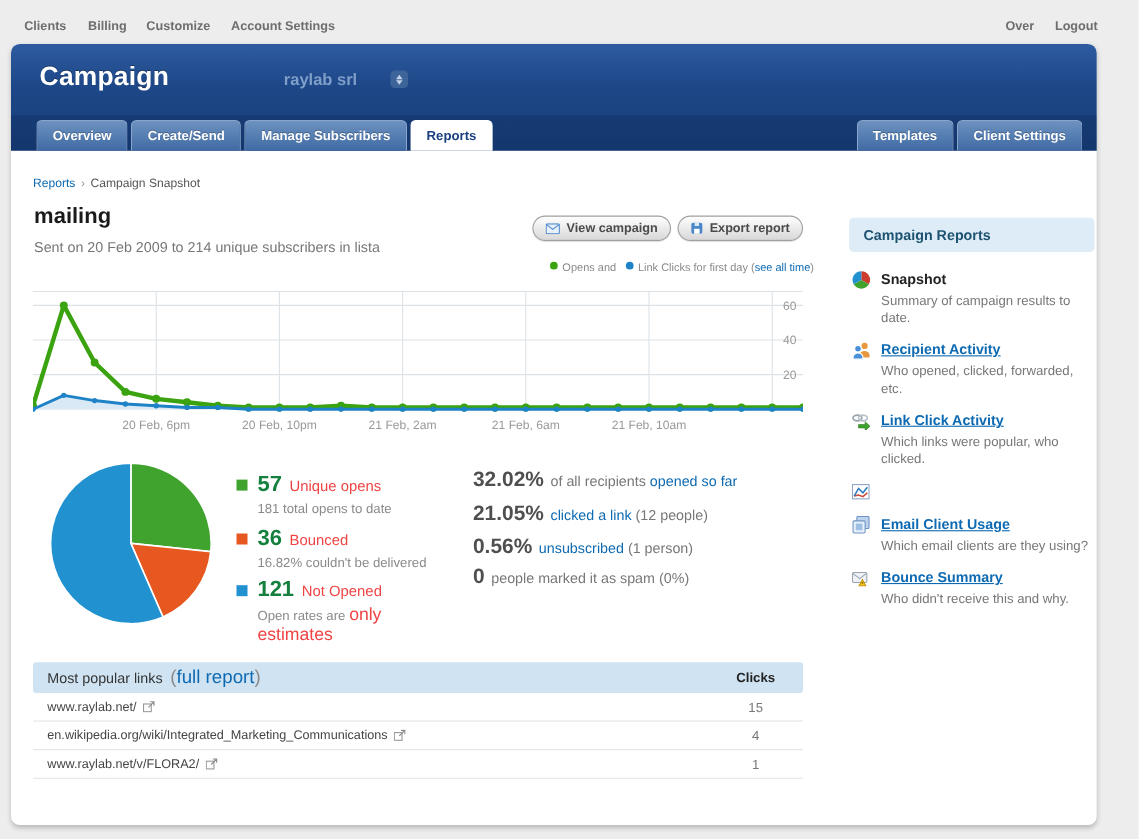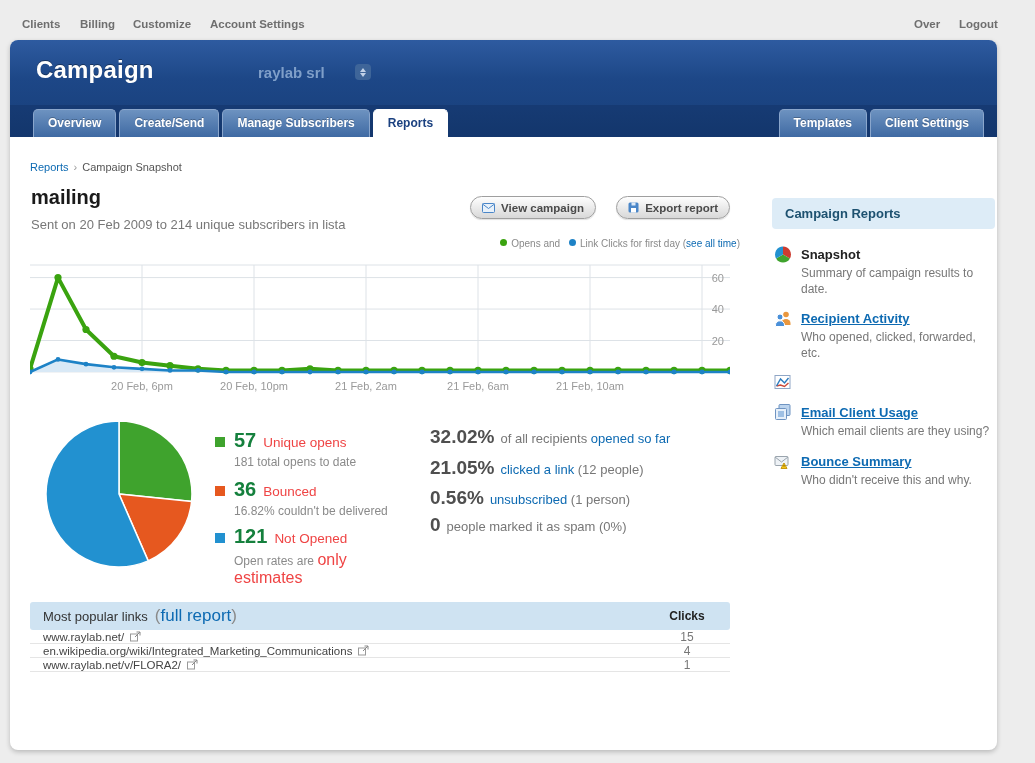--- a/index.html
+++ b/index.html
@@ -46,21 +46,21 @@
   .crumb a { color:#0d6ab2; }
   .crumb .sep { color:#999; margin:0 5px; }
 
   .c-title { position:absolute; left:21px; top:146px; font-size:20px; font-weight:bold; color:#1a1a1a; }
   .c-sub   { position:absolute; left:21px; top:177px; font-size:13px; color:#777; }
 
   .btn { position:absolute; top:156px; display:inline-flex; align-items:center; gap:6px;
     height:23px; padding:0 11px; border:1px solid #9f9f9f; border-radius:12px;
     background:linear-gradient(#fefefe,#d8d8d8); font-size:11.5px; font-weight:bold;
     color:#4a4a4a; text-decoration:none; box-shadow:0 1px 1px rgba(0,0,0,.12); }
-  .btn-view { right:401px; } .btn-export { right:267px; }
+  .btn-view { right:387px; } .btn-export { right:267px; }
 
   .legend { position:absolute; top:198px; right:257px; font-size:10px; color:#8a8a8a; white-space:nowrap; }
   .legend a { color:#0d6ab2; }
   .dot { display:inline-block; width:7px; height:7px; border-radius:50%; margin:0 4px 1px 0; }
   .dot-green { background:#3aa30f; } .dot-blue { background:#1d82c6; }
 
   .linechart { position:absolute; left:20px; top:222px; }
 
   
   .pie { position:absolute; left:33px; top:378px; }
@@ -79,21 +79,21 @@
   .pct-row a { color:#0d6ab2; }
 
   
   .tbl { position:absolute; left:20px; top:562px; width:700px; }
   .tbl-hdr { display:flex; align-items:center; height:28px; background:#cfe3f2;
     border-radius:3px; padding:0 13px; }
   .tbl-hdr .t { font-size:13px; color:#333; }
   .tbl-hdr .fr { font-size:17px; color:#8a8a8a; margin-left:7px; }
   .tbl-hdr .fr a { color:#0d6ab2; }
   .tbl-hdr .clicks { margin-left:auto; font-size:12px; font-weight:bold; color:#222; width:60px; text-align:center; }
-  .tbl-row { display:flex; align-items:center; height:14px; border-bottom:1px solid #e5e5e5;
+  .tbl-row { display:flex; align-items:center; height:26px; border-bottom:1px solid #e5e5e5;
     padding:0 13px; font-size:11.5px; color:#444; }
   .tbl-row .num { margin-left:auto; width:60px; text-align:center; color:#777; font-size:12px; }
   .ext { margin-left:6px; cursor:pointer; }
 
   
   .sb { position:absolute; left:762px; top:158px; width:223px; }
   .sb-hdr { background:#ddecf7; border-radius:4px; padding:8px 13px; font-size:13px;
     font-weight:bold; color:#1d5170; }
   .sb-list { margin-top:16px; }
   .sb-item { display:flex; margin:0 0 12px 2px; }
@@ -326,20 +326,29 @@
         <svg class="sb-ic" width="17" height="17" viewBox="0 0 17 17">
             <circle cx="11.5" cy="4.5" r="2.8" fill="#e9973e"></circle>
             <path d="M7,13 a4.5,4 0 0 1 9,0 v2 h-9 Z" fill="#e9973e"></path>
             <circle cx="5.5" cy="7" r="3" fill="#4a90d9" stroke="#fff"></circle>
             <path d="M1,15 a4.5,4.2 0 0 1 9,0 v1.5 h-9 Z" fill="#4a90d9" stroke="#fff"></path>
           </svg>
         <div><a class="ttl">Recipient Activity</a>
           <div class="desc">Who opened, clicked, forwarded, etc.</div></div>
       </div>
 
+      <div class="sb-item">
+        <svg class="sb-ic" width="17" height="17" viewBox="0 0 17 17">
+            <ellipse cx="5" cy="6" rx="4" ry="2.6" fill="none" stroke="#9aa4ad" stroke-width="1.6"></ellipse>
+            <ellipse cx="10" cy="6" rx="4" ry="2.6" fill="none" stroke="#b9c2ca" stroke-width="1.6"></ellipse>
+            <path d="M6,12 h6 v-2.5 l4.5,4 -4.5,4 v-2.5 h-6 Z" fill="#3fa32d" stroke="#2c7d1f" stroke-width="0.6"></path>
+          </svg>
+        <div><a class="ttl">Link Click Activity</a>
+          <div class="desc">Which links were popular, who clicked.</div></div>
+      </div>
 
       <div class="sb-item">
         <svg class="sb-ic" width="17" height="17" viewBox="0 0 17 17">
             <rect x="0.5" y="1.5" width="15" height="13" fill="#fff" stroke="#8fa6c6"></rect>
             <polyline points="2,12 6,11 10,12.5 14,9" fill="none" stroke="#cc4a3a" stroke-width="1.4"></polyline>
             <polyline points="2,12 6,5 10,9 14,4" fill="none" stroke="#2b7bbf" stroke-width="1.4"></polyline>
           </svg>
       </div>
 
       <div class="sb-item">

